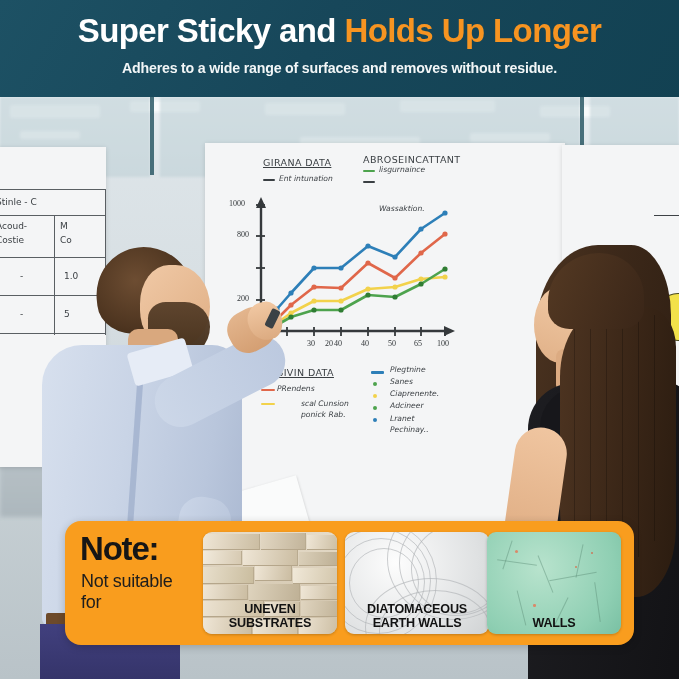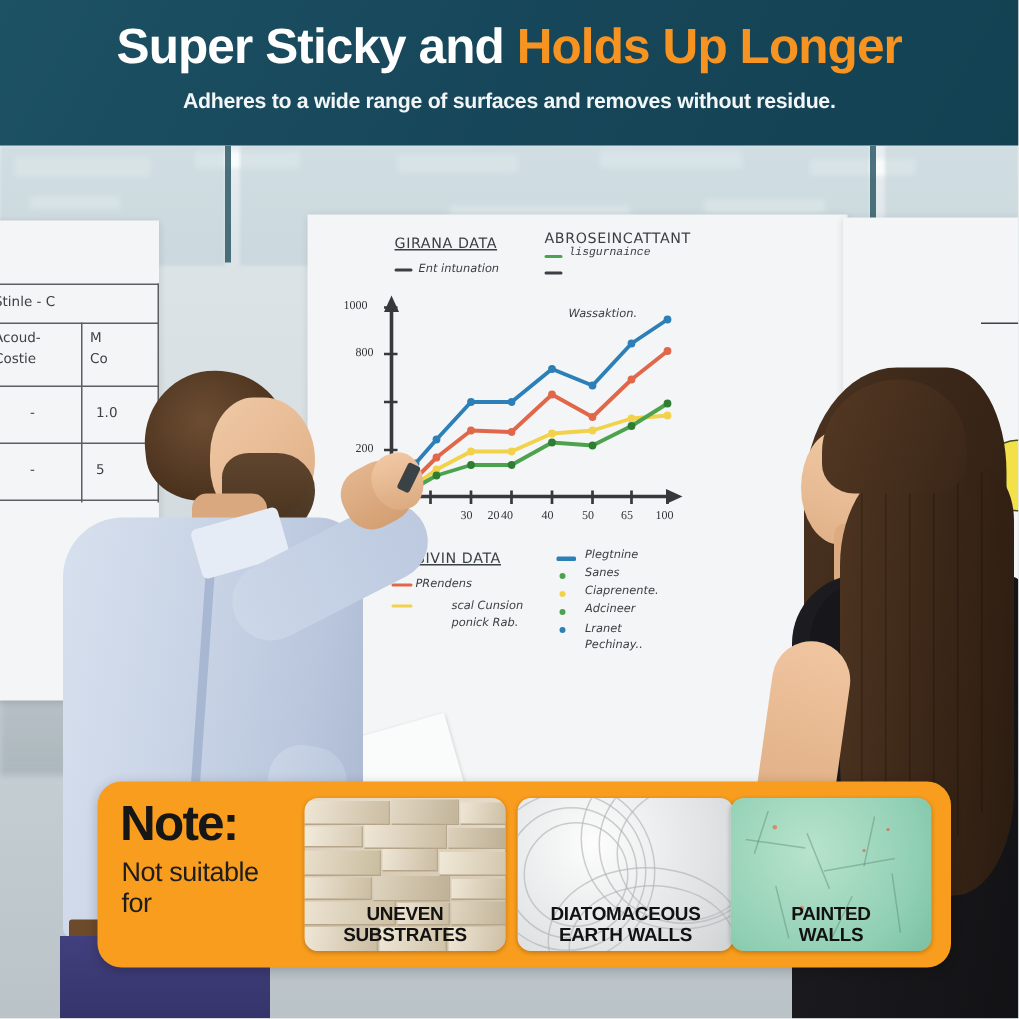--- a/index.html
+++ b/index.html
@@ -217,21 +217,21 @@
     <div class="wb wb-center"></div>
 
     <div class="chart-wrap">
 
       <span class="ttl ttl-main" style="left:48px;top:8px;">GIRANA DATA</span>
       <div class="lg-line" style="left:48px;top:30px;width:12px;background:#3a3f43;"></div>
       <span class="ttl ttl-sub" style="left:64px;top:25px;">Ent intunation</span>
 
       <span class="ttl ttl-main" style="left:148px;top:5px;text-decoration:none;">ABROSEINCATTANT</span>
       <div class="lg-line" style="left:148px;top:21px;width:12px;background:#4da34d;"></div>
-      <span class="ttl ttl-sub" style="left:164px;top:16px;font-family:Liberation Mono, monospace;">lisgurnaince</span>
+      <span class="ttl ttl-sub" style="left:164px;top:16px;">lisgurnaince</span>
       <div class="lg-line" style="left:148px;top:32px;width:12px;background:#3a3f43;"></div>
       <span class="ttl ttl-sub" style="left:164px;top:27px;margin-top:28px;">Wassaktion.</span>
 
       <svg class="svgchart" width="270" height="180" viewBox="0 0 270 180" style="top:42px;">
 
         <path d="M46 14 L46 140" stroke="#35393c" stroke-width="2.4" fill="none" stroke-linecap="round"></path>
         <path d="M46 6 L41 17 L51 17 Z" fill="#35393c"></path>
 
         <path d="M46 140 L232 140" stroke="#35393c" stroke-width="2.4" fill="none" stroke-linecap="round"></path>
         <path d="M240 140 L229 135 L229 145 Z" fill="#35393c"></path>
@@ -442,19 +442,18 @@
         <div class="crack" style="left:74px;top:64px;width:1.2px;height:30px;transform:rotate(26deg);"></div>
         <div class="crack" style="left:110px;top:50px;width:1.2px;height:40px;transform:rotate(-8deg);"></div>
         <div class="crack" style="left:10px;top:30px;width:40px;height:1.2px;transform:rotate(8deg);"></div>
         <div class="crack" style="left:62px;top:44px;width:48px;height:1.2px;transform:rotate(-10deg);"></div>
         <div class="fleck" style="left:28px;top:18px;width:3px;height:3px;background:#d98a6a;"></div>
         <div class="fleck" style="left:88px;top:34px;width:2.4px;height:2.4px;background:#cf7f5f;"></div>
         <div class="fleck" style="left:46px;top:72px;width:2.6px;height:2.6px;background:#d98a6a;"></div>
         <div class="fleck" style="left:104px;top:20px;width:2.2px;height:2.2px;background:#c97a5c;"></div>
       </div>
       <div class="cap">
-        <div>PAINTED</div>
         <div>WALLS</div>
       </div>
     </div>
   </div>
 
 </div>
 
 </body></html>

